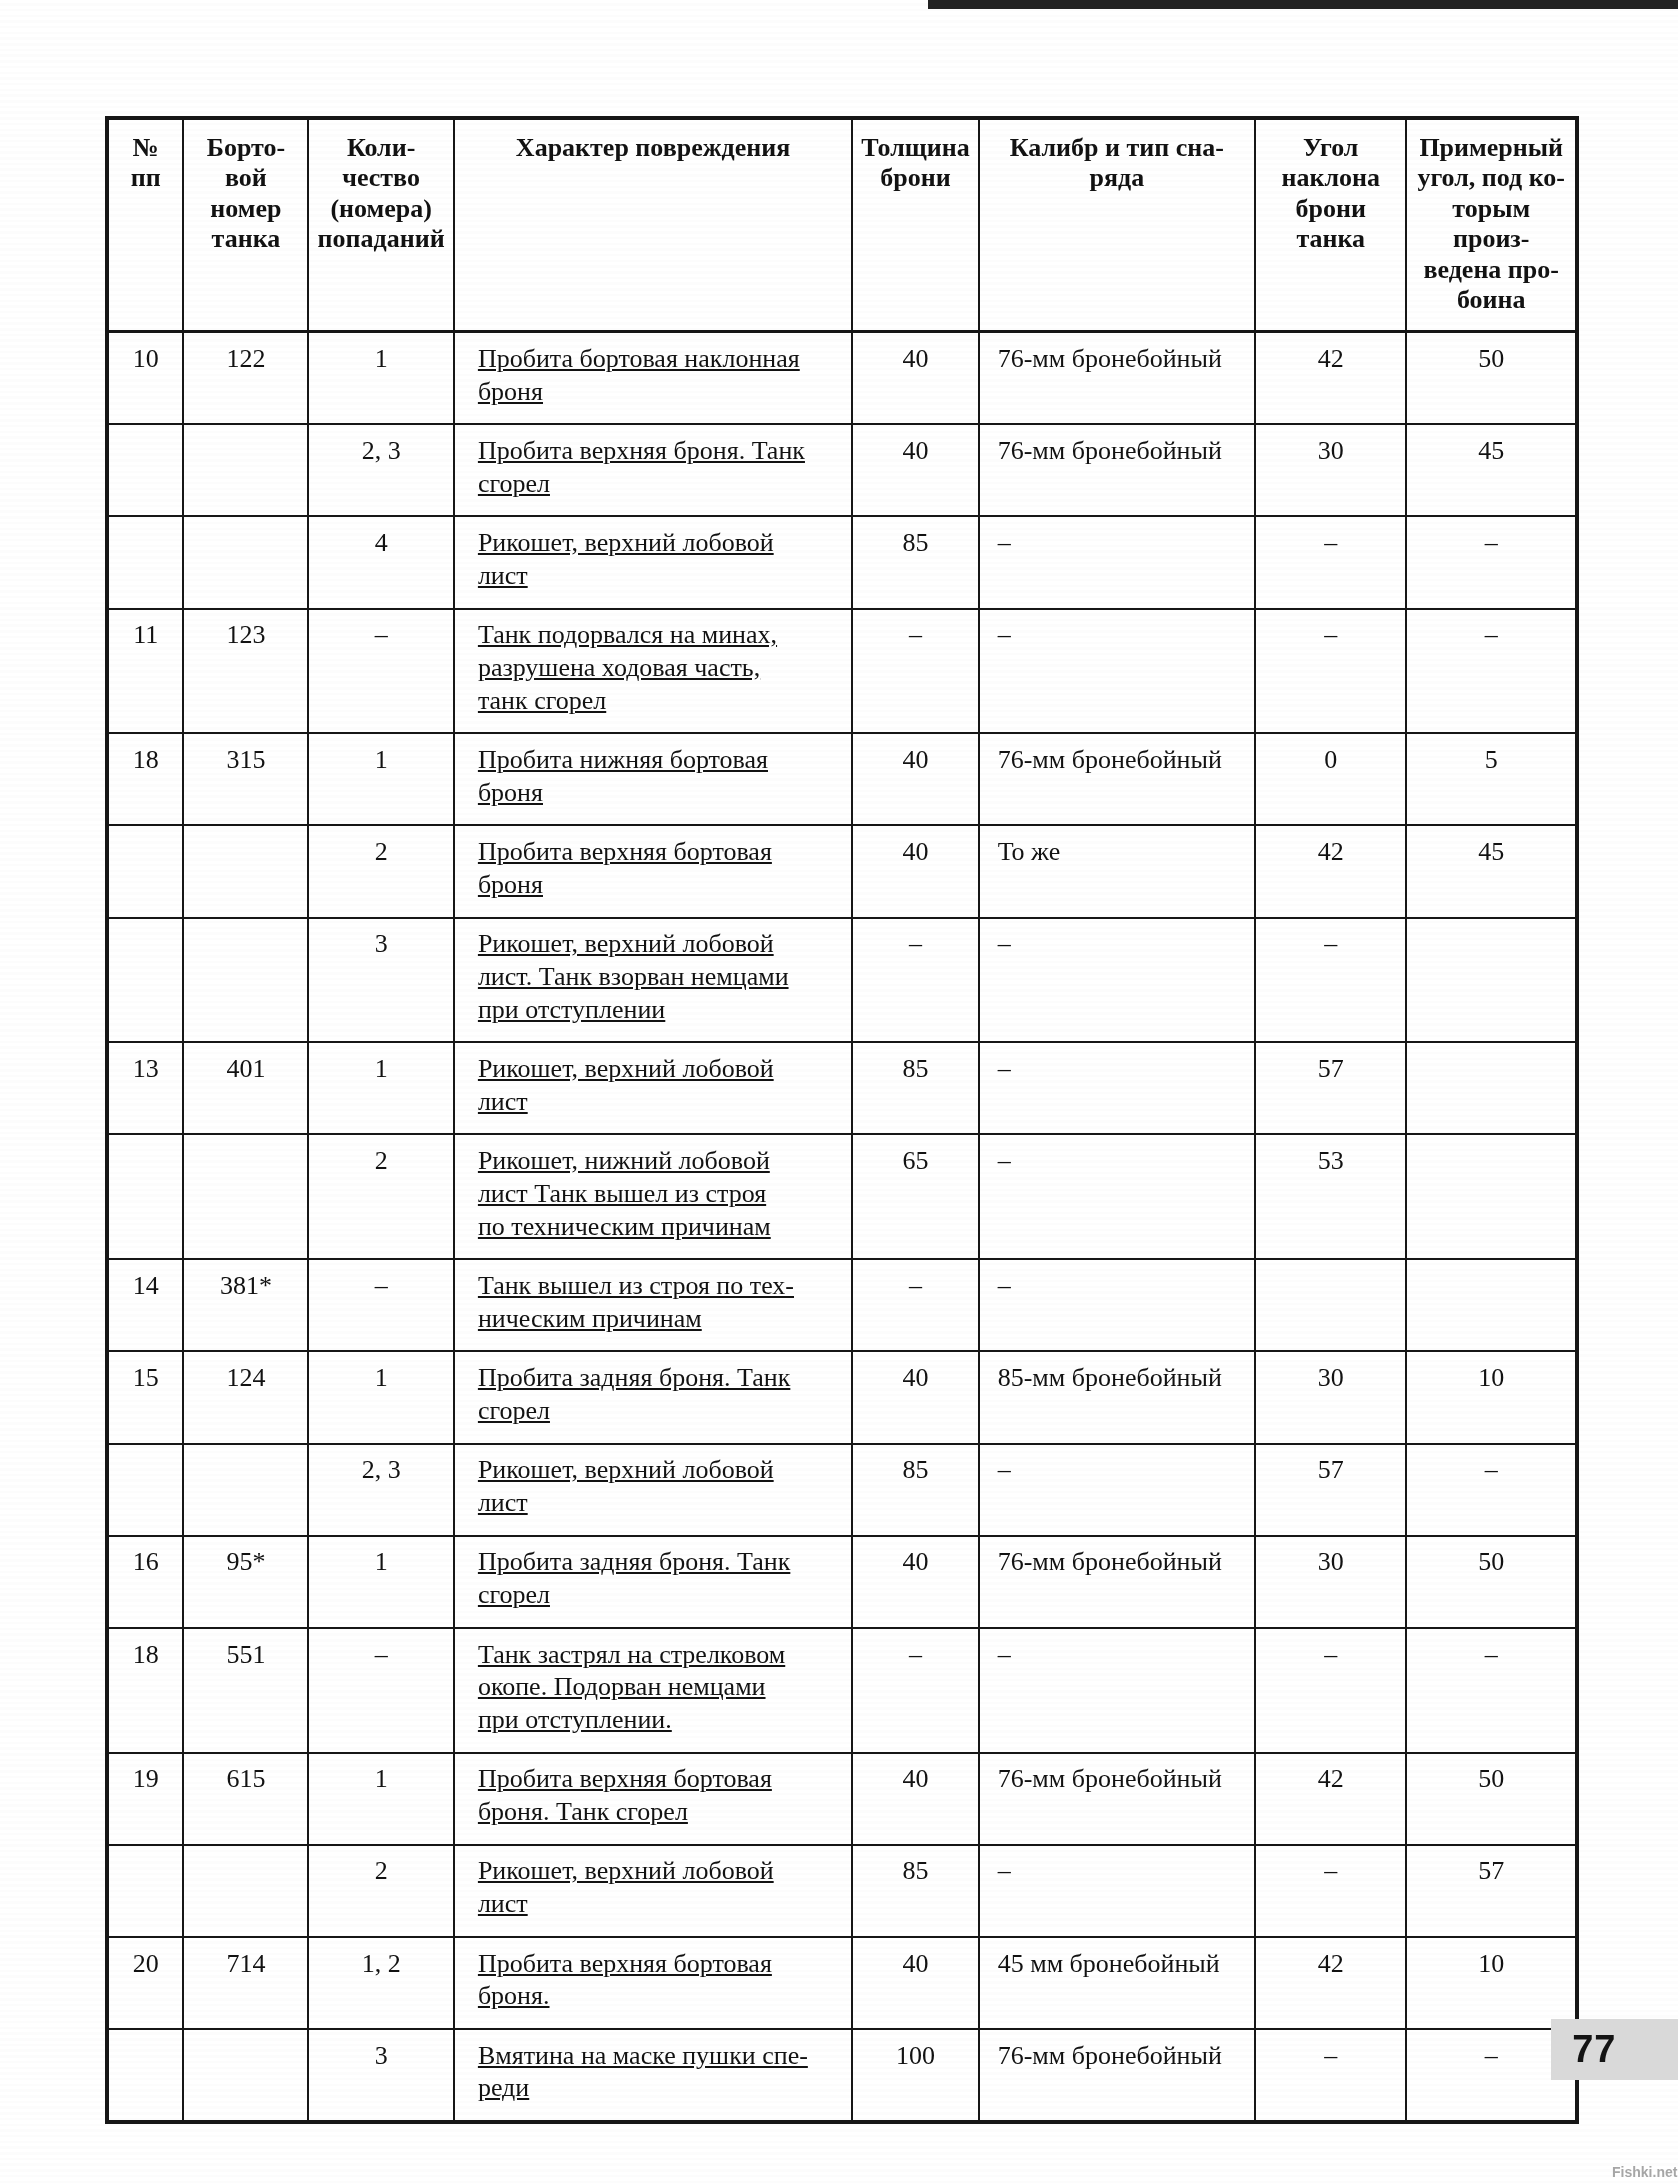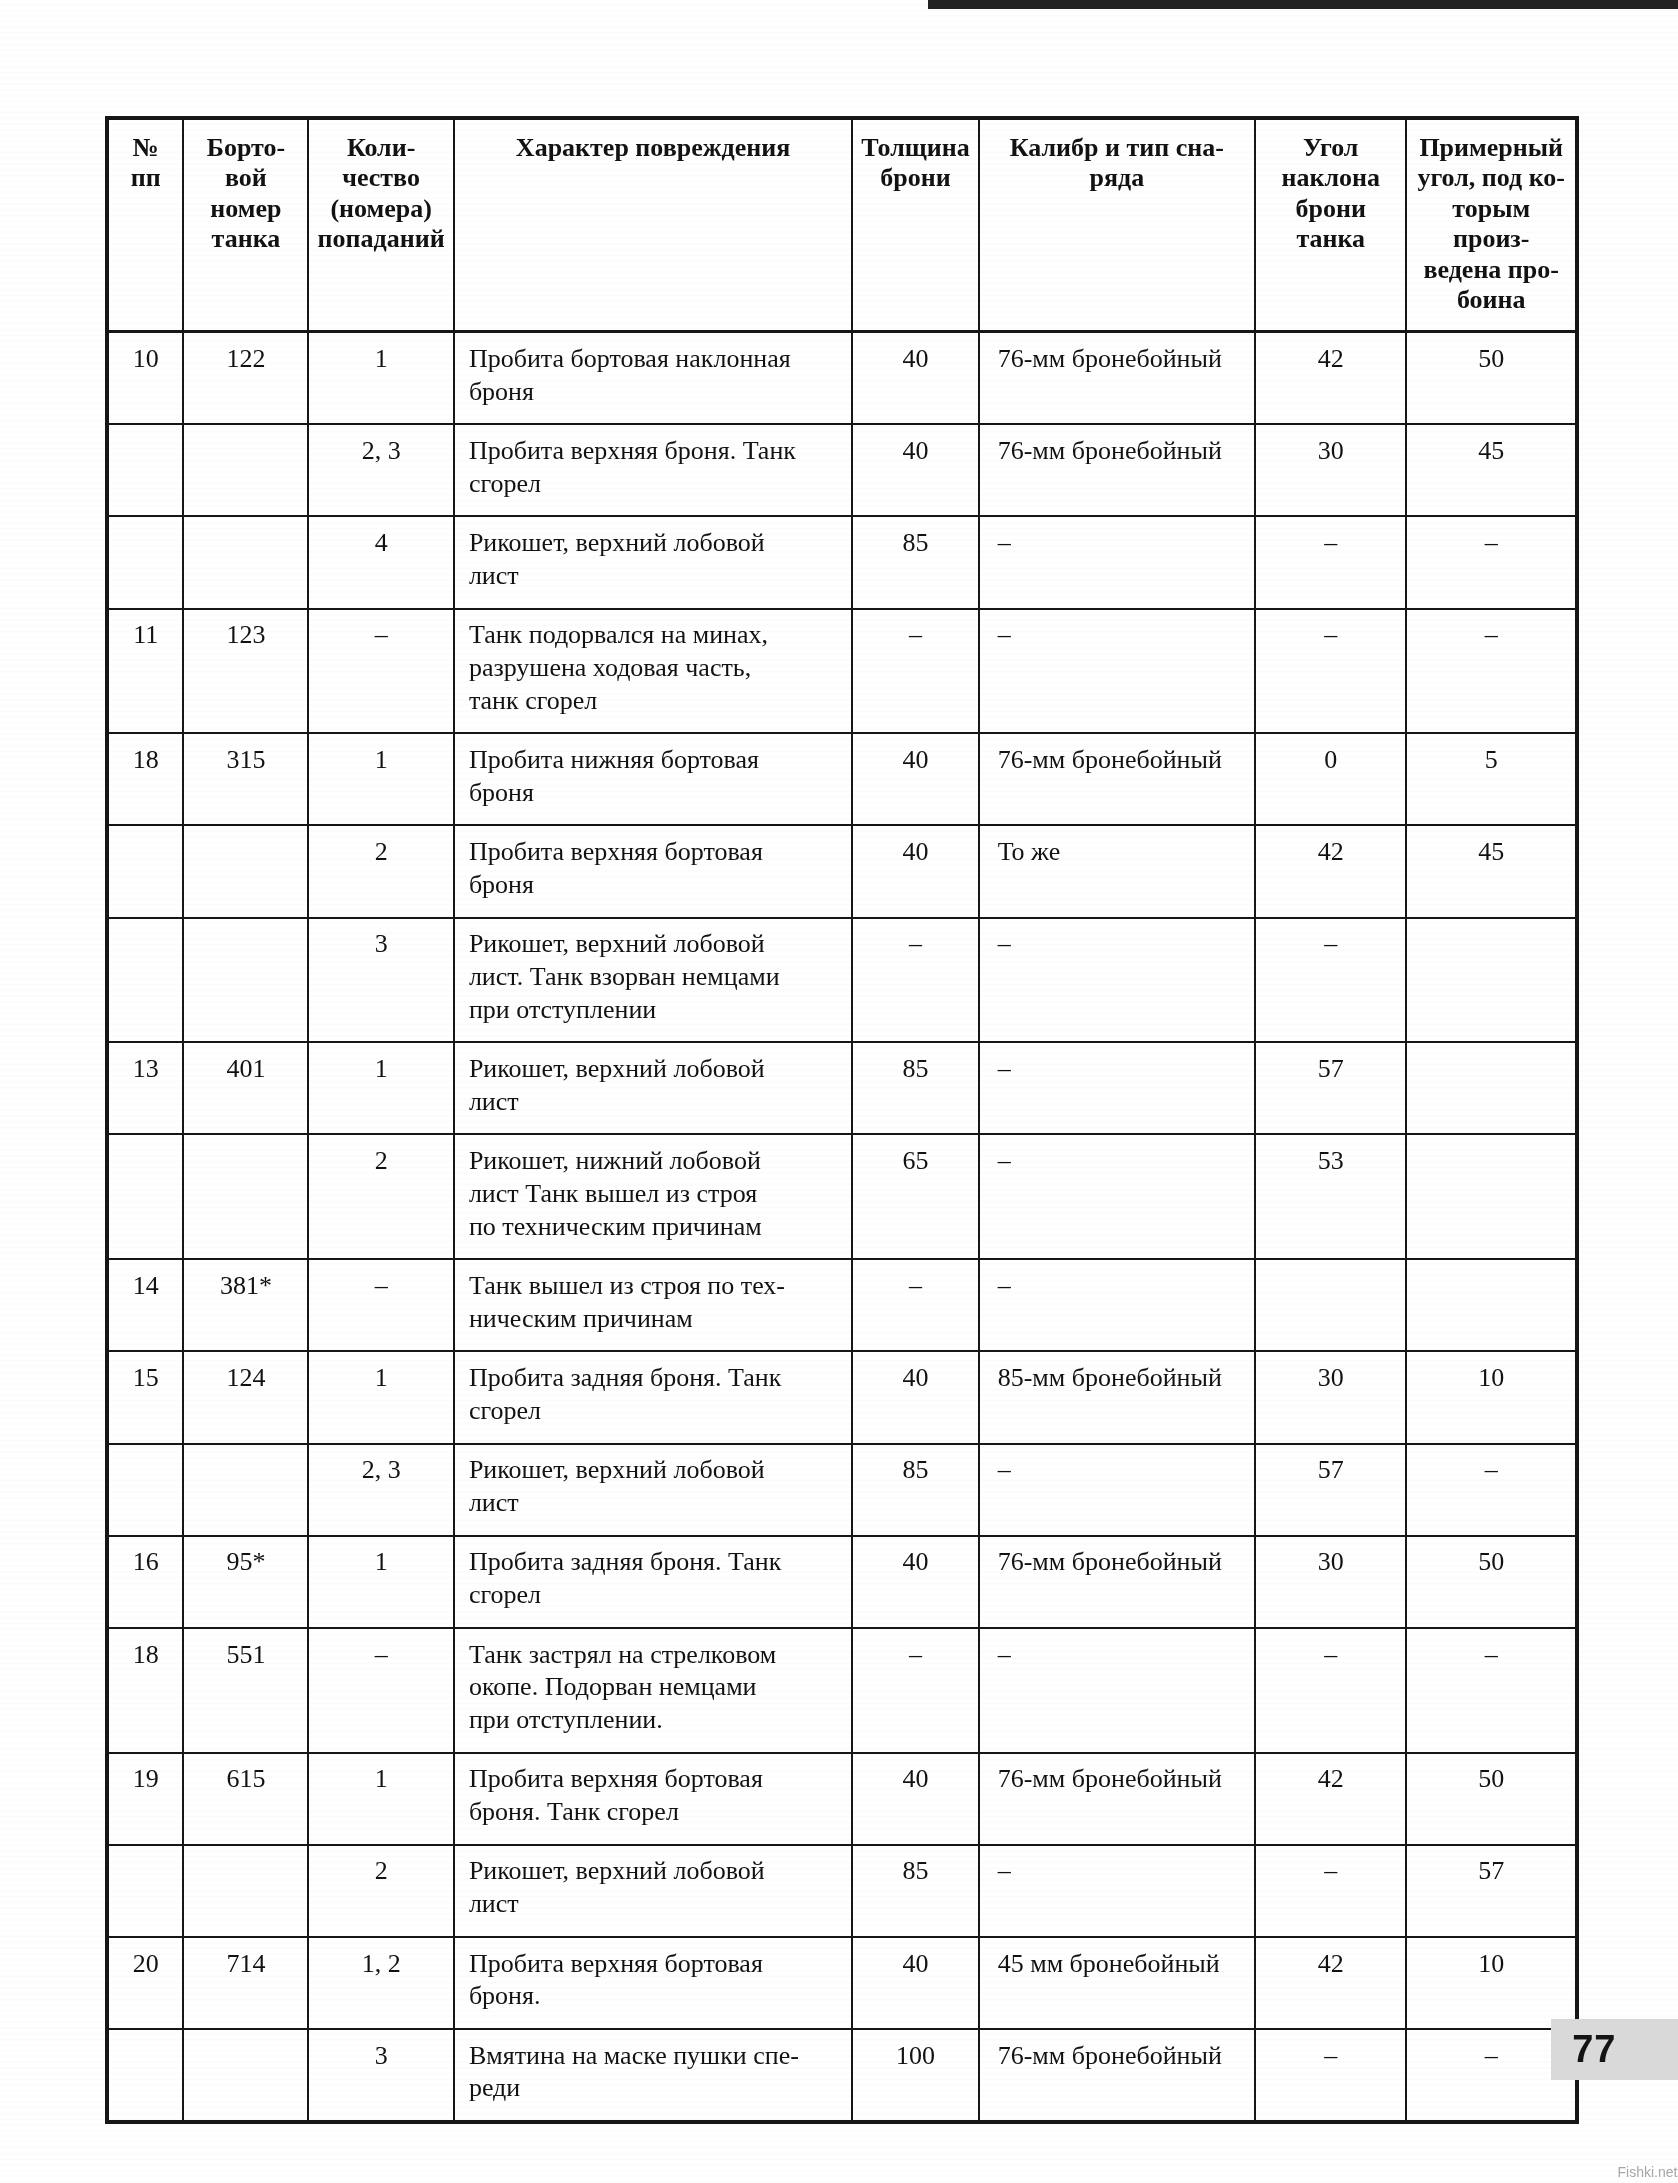--- a/index.html
+++ b/index.html
@@ -54,22 +54,23 @@
     padding: 13px 4.9px 14.8px;
     border-bottom-width: 3.3px;
   }
   .damage-table td {
     line-height: 1.26;
     padding: 9.8px 6.6px 14.8px;
     text-align: center;
   }
   .damage-table td.col-damage {
     text-align: left;
-    padding-left: 14px;
+    padding-left: 23px;
     padding-right: 13px;
+    text-decoration: underline;
   }
   .damage-table td.col-caliber {
     text-align: left;
     padding-left: 18px;
   }
   .page-num-band {
     position: absolute;
     top: 2019px;
     right: 0;
     width: 128px;
@@ -84,21 +85,21 @@
     font-size: 38px;
     color: #141414;
     padding-left: 21.3px;
     letter-spacing: 0.8px;
   }
   .watermark {
     position: absolute;
     right: 1.6px;
     bottom: 3.3px;
     font-family: "Liberation Sans", sans-serif;
-    font-weight: normal;
+    font-weight: bold;
     font-size: 14px;
     color: #a6a6a6;
     text-shadow: 0 0 1.6px #ffffff;
     margin-left: 32px;
   }
 </style>
 </head>
 <body>
 
 <div class="page"></div>

